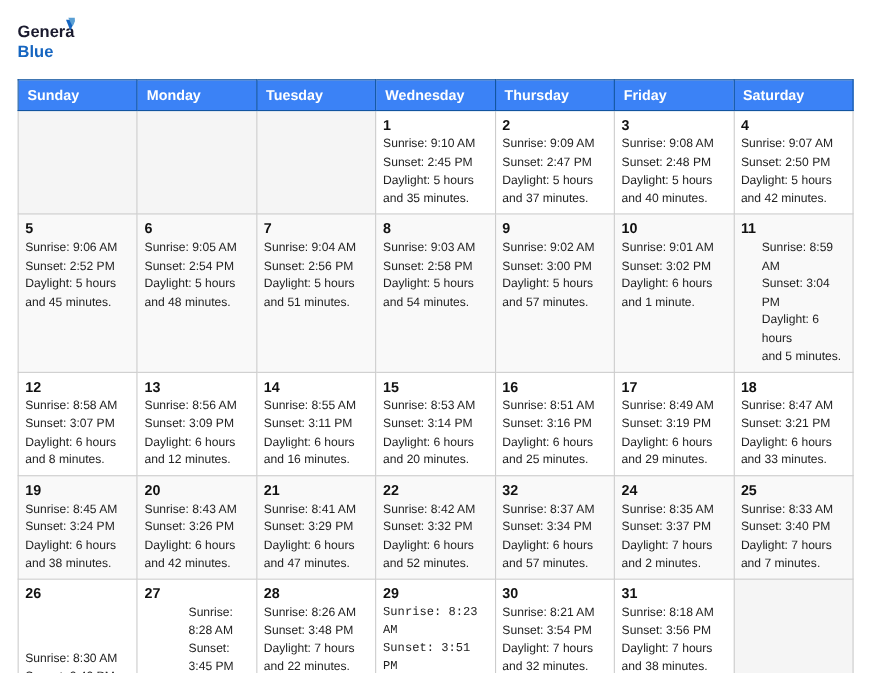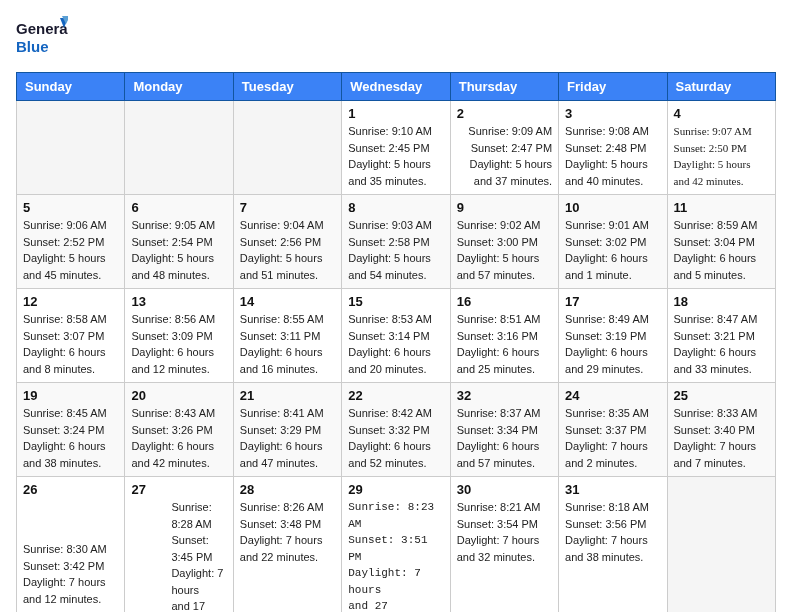--- a/index.html
+++ b/index.html
@@ -111,35 +111,35 @@
         <td class="empty-cell"></td>
         <td>
           <div class="day-number">1</div>
           <div class="day-info" style="white-space: pre-line;">Sunrise: 9:10 AM
 Sunset: 2:45 PM
 Daylight: 5 hours
 and 35 minutes.</div>
         </td>
         <td>
           <div class="day-number">2</div>
-          <div class="day-info" style="white-space: pre-line; text-align: right;">Sunrise: 9:09 AM
+          <div class="day-info" style="white-space: pre-line;">Sunrise: 9:09 AM
 Sunset: 2:47 PM
 Daylight: 5 hours
 and 37 minutes.</div>
         </td>
         <td>
           <div class="day-number">3</div>
           <div class="day-info" style="white-space: pre-line;">Sunrise: 9:08 AM
 Sunset: 2:48 PM
 Daylight: 5 hours
 and 40 minutes.</div>
         </td>
         <td>
           <div class="day-number">4</div>
-          <div class="day-info" style="white-space: pre-line; font-family: Liberation Serif, serif;">Sunrise: 9:07 AM
+          <div class="day-info" style="white-space: pre-line;">Sunrise: 9:07 AM
 Sunset: 2:50 PM
 Daylight: 5 hours
 and 42 minutes.</div>
         </td>
       </tr>
       <tr>
         <td>
           <div class="day-number">5</div>
           <div class="day-info" style="white-space: pre-line;">Sunrise: 9:06 AM
 Sunset: 2:52 PM
@@ -176,21 +176,21 @@
         </td>
         <td>
           <div class="day-number">10</div>
           <div class="day-info" style="white-space: pre-line;">Sunrise: 9:01 AM
 Sunset: 3:02 PM
 Daylight: 6 hours
 and 1 minute.</div>
         </td>
         <td>
           <div class="day-number">11</div>
-          <div class="day-info" style="white-space: pre-line;">Sunrise: 8:59 AM
+          <div class="day-info" style="white-space: pre-line; margin-left: 19px;">Sunrise: 8:59 AM
 Sunset: 3:04 PM
 Daylight: 6 hours
 and 5 minutes.</div>
         </td>
       </tr>
       <tr>
         <td>
           <div class="day-number">12</div>
           <div class="day-info" style="white-space: pre-line;">Sunrise: 8:58 AM
 Sunset: 3:07 PM

